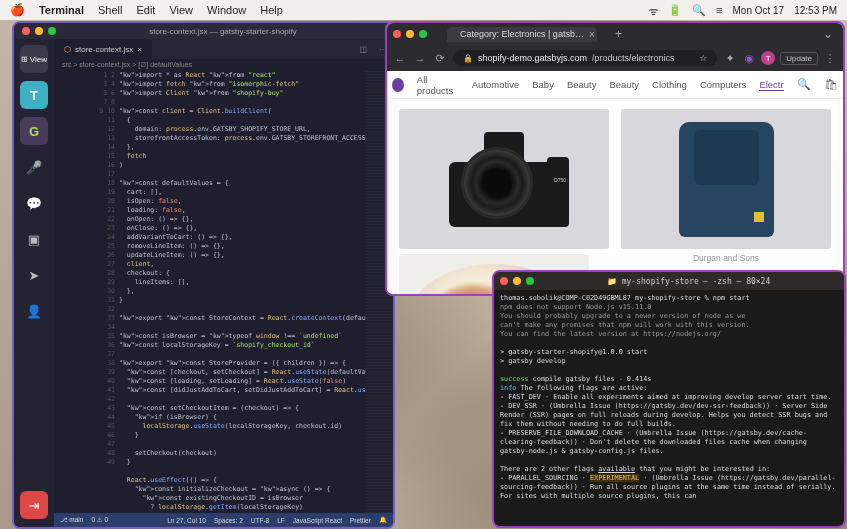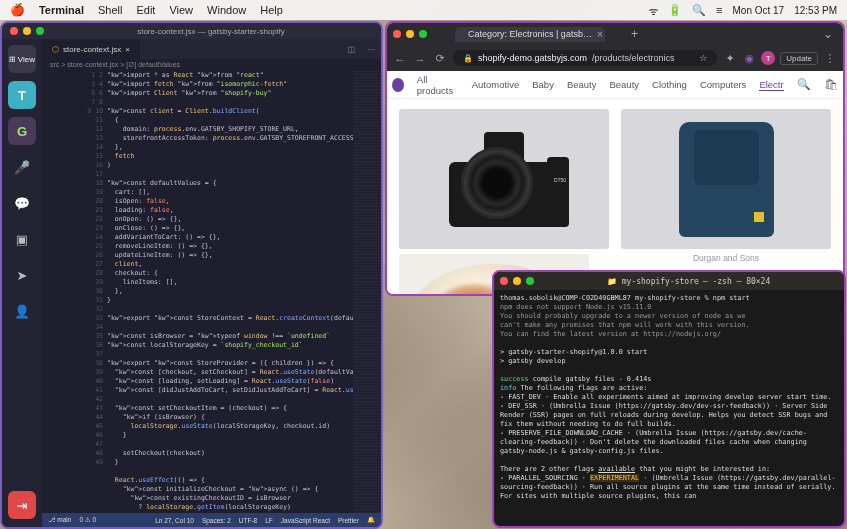--- a/index.html
+++ b/index.html
@@ -30,21 +30,21 @@
   }
   .menubar-left { display: flex; align-items: center; gap: 14px; }
   .menubar-left .apple { font-size: 12px; }
   .menubar-left .app-name { font-weight: 600; }
   .menubar-right { margin-left: auto; display: flex; align-items: center; gap: 10px; }
   .menubar-right span { font-size: 10px; }
   .menubar-right .icon { font-size: 11px; }
 
   
   .vscode {
-    position: absolute; top: 21px; left: 0; width: 383px; height: 508px;
+    position: absolute; top: 21px; left: 12px; width: 383px; height: 508px;
     background: #1e1e2e;
     border: 2px solid #7a5cc4;
     border-radius: 8px;
     display: flex; flex-direction: column;
     overflow: hidden;
   }
   .vscode-titlebar {
     height: 16px; display: flex; align-items: center;
     background: #2a2a3a; padding: 0 8px; gap: 5px;
     font-size: 8px; color: #888;
@@ -119,21 +119,21 @@
     position: absolute; top: 21px; left: 385px; width: 460px; height: 275px;
     background: #fff;
     border: 2px solid #a040c0;
     border-radius: 8px;
     display: flex; flex-direction: column; overflow: hidden;
   }
   .browser-chrome {
     background: #2b2b30; color: #ddd;
   }
   .browser-tabs {
-    height: 22px; display: flex; align-items: center; padding: 0 6px; gap: 22px;
+    height: 22px; display: flex; align-items: center; padding: 0 6px; gap: 14px;
   }
   .browser-tabs .traffic-lights { margin-right: 6px; }
   .browser-tab {
     background: #3a3a40; padding: 2px 8px; border-radius: 5px 5px 0 0;
     font-size: 9px; display: flex; align-items: center; gap: 5px;
     max-width: 150px; white-space: nowrap; overflow: hidden;
   }
   .browser-tab .favicon { width: 8px; height: 8px; background: #5bbf60; border-radius: 50%; }
   .browser-tab .close { color: #aaa; font-size: 10px; }
   .browser-tabs .new-tab { color: #aaa; font-size: 12px; padding: 0 4px; }

